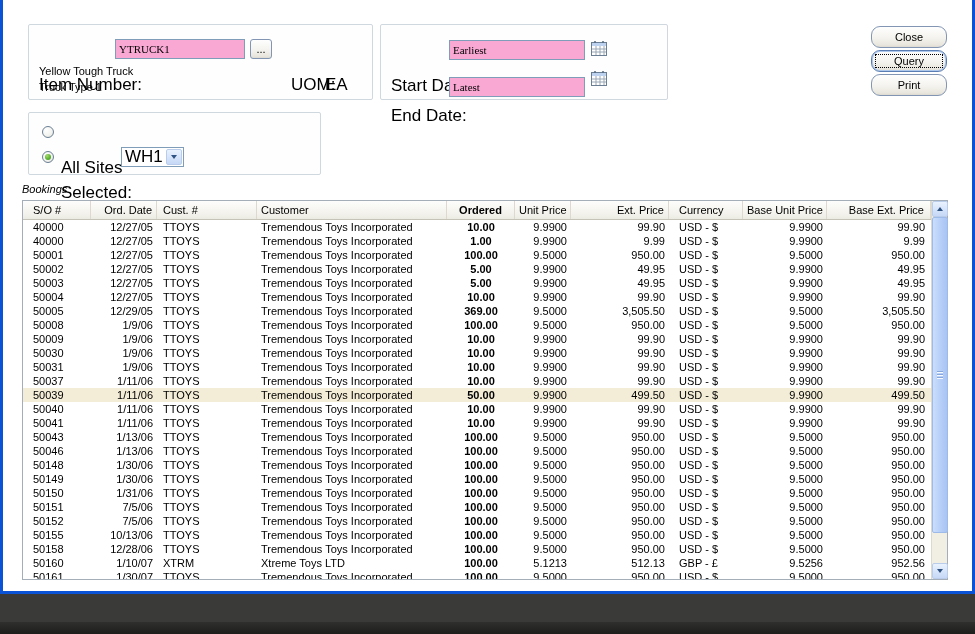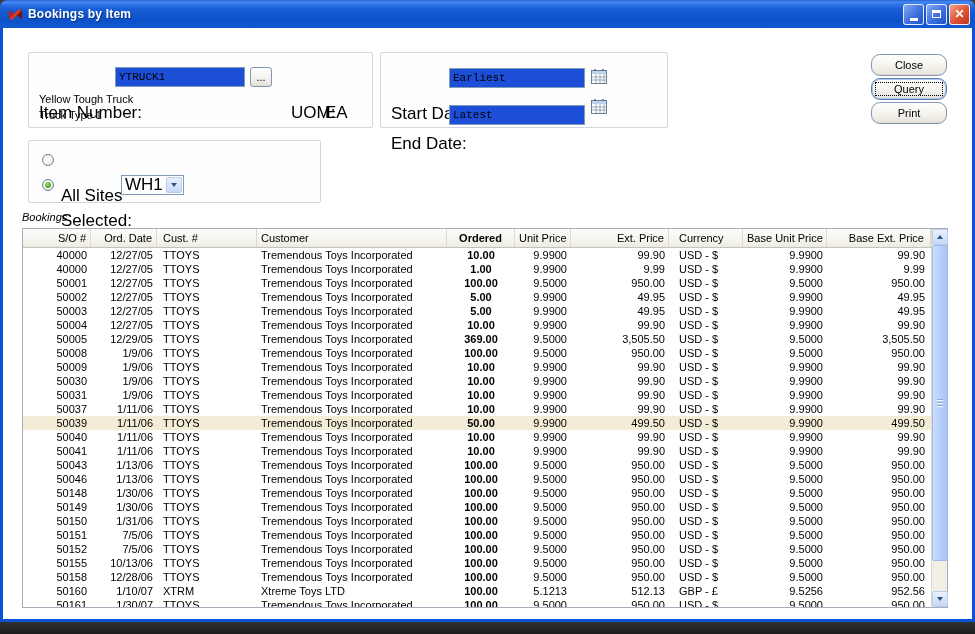--- a/index.html
+++ b/index.html
@@ -37,21 +37,21 @@
     border-left:3px solid #0a52d6;border-right:3px solid #0a52d6;border-bottom:3px solid #0a52d6;
   }
   .desktop-strip{position:absolute;left:0;bottom:0;width:975px;height:12px;background:linear-gradient(180deg,#2f2f2d,#1d1d1c);}
   
   .groupbox{position:absolute;border:1px solid #cfd7df;border-radius:2px;box-sizing:border-box;background:#fefefe;}
   .gb-item{left:25px;top:24px;width:345px;height:76px;}
   .gb-dates{left:377px;top:24px;width:288px;height:76px;}
   .gb-sites{left:25px;top:112px;width:293px;height:63px;}
   label,.static-label{font-size:17px;color:#000;margin-top:32px;}
   .xp-input{
-    border:1px solid #7f9db9;background:#1d4ed8;font-family:Liberation Mono, monospace;
+    border:1px solid #7f9db9;background:#f9a8d4;font-family:Liberation Serif, serif;
     font-size:11px;height:20px;box-sizing:border-box;padding:2px 3px;color:#000;
   }
   
   .item-label{position:absolute;left:10px;top:18px;}
   .item-input{position:absolute;left:86px;top:14px;width:130px;}
   .browse-btn{
     position:absolute;left:221px;top:14px;width:22px;height:20px;padding:0;
     font-size:11px;line-height:1;color:#000;
     border:1px solid #8296b4;border-radius:3px;
     background:linear-gradient(180deg,#fefefe,#f4f3ee 55%,#e8e6dd 90%,#dcdad1);
@@ -119,21 +119,21 @@
   }
   .tbody{}
   .trow{display:flex;height:14px;}
   .trow.selected .tcell{background:#f3edd7;}
   .trow.partial{height:9px;overflow:hidden;}
   .tcell{
     box-sizing:border-box;font-size:11px;line-height:14px;
     padding:0 4px;overflow:hidden;white-space:nowrap;
   }
   
-  .c0{width:68px;padding-left:10px;text-align:right;}
+  .c0{width:68px;padding-left:10px;}
   .c1{width:66px;text-align:right;}
   .c2{width:100px;padding-left:6px;}
   .c3{width:190px;}
   .c4{width:68px;text-align:center;font-weight:bold;}
   .c5{width:56px;text-align:right;}
   .c6{width:98px;text-align:right;}
   .c7{width:74px;padding-left:10px;}
   .c8{width:84px;text-align:right;}
   .c9{width:104px;text-align:right;padding-right:6px;}
   
@@ -153,41 +153,20 @@
   }
   .sb-thumb::after{
     content:"";position:absolute;left:4px;right:4px;top:50%;margin-top:-4px;height:8px;
     background:repeating-linear-gradient(180deg,#86a7dc 0 1px,rgba(255,255,255,.9) 1px 2px,transparent 2px 3px);
   }
 </style>
 </head>
 <body>
 
 <div class="window">
-  <div class="titlebar">
-    <span class="app-icon">
-      <svg width="15" height="15" viewBox="0 0 15 15">
-        <path d="M1 3 L7.5 7.5 L1 12 Z" fill="#b51f1f"></path>
-        <path d="M14 3 L7.5 7.5 L14 12 Z" fill="#7a1212"></path>
-        <rect x="6" y="1" width="3" height="13" fill="#d23a2a" transform="rotate(45 7.5 7.5)"></rect>
-      </svg>
-    </span>
-    <span class="title-text">Bookings by Item</span>
-    <span class="winbtns">
-      <span class="wbtn min">
-          <span class="glyph-min"></span>
-        </span>
-      <span class="wbtn max">
-          <span class="glyph-max"></span>
-        </span>
-      <span class="wbtn close">
-          <span class="glyph-close">✕</span>
-        </span>
-    </span>
-  </div>
 
   <div class="winbody">
 
     <div class="groupbox gb-item">
       <label class="item-label">Item Number:</label>
       <input class="xp-input item-input" value="YTRUCK1" style="">
       <button class="browse-btn">...</button>
       <span class="static-label uom-label">UOM:</span>
       <span class="static-label uom-value">EA</span>
       <div class="desc1">Yellow Tough Truck</div>

